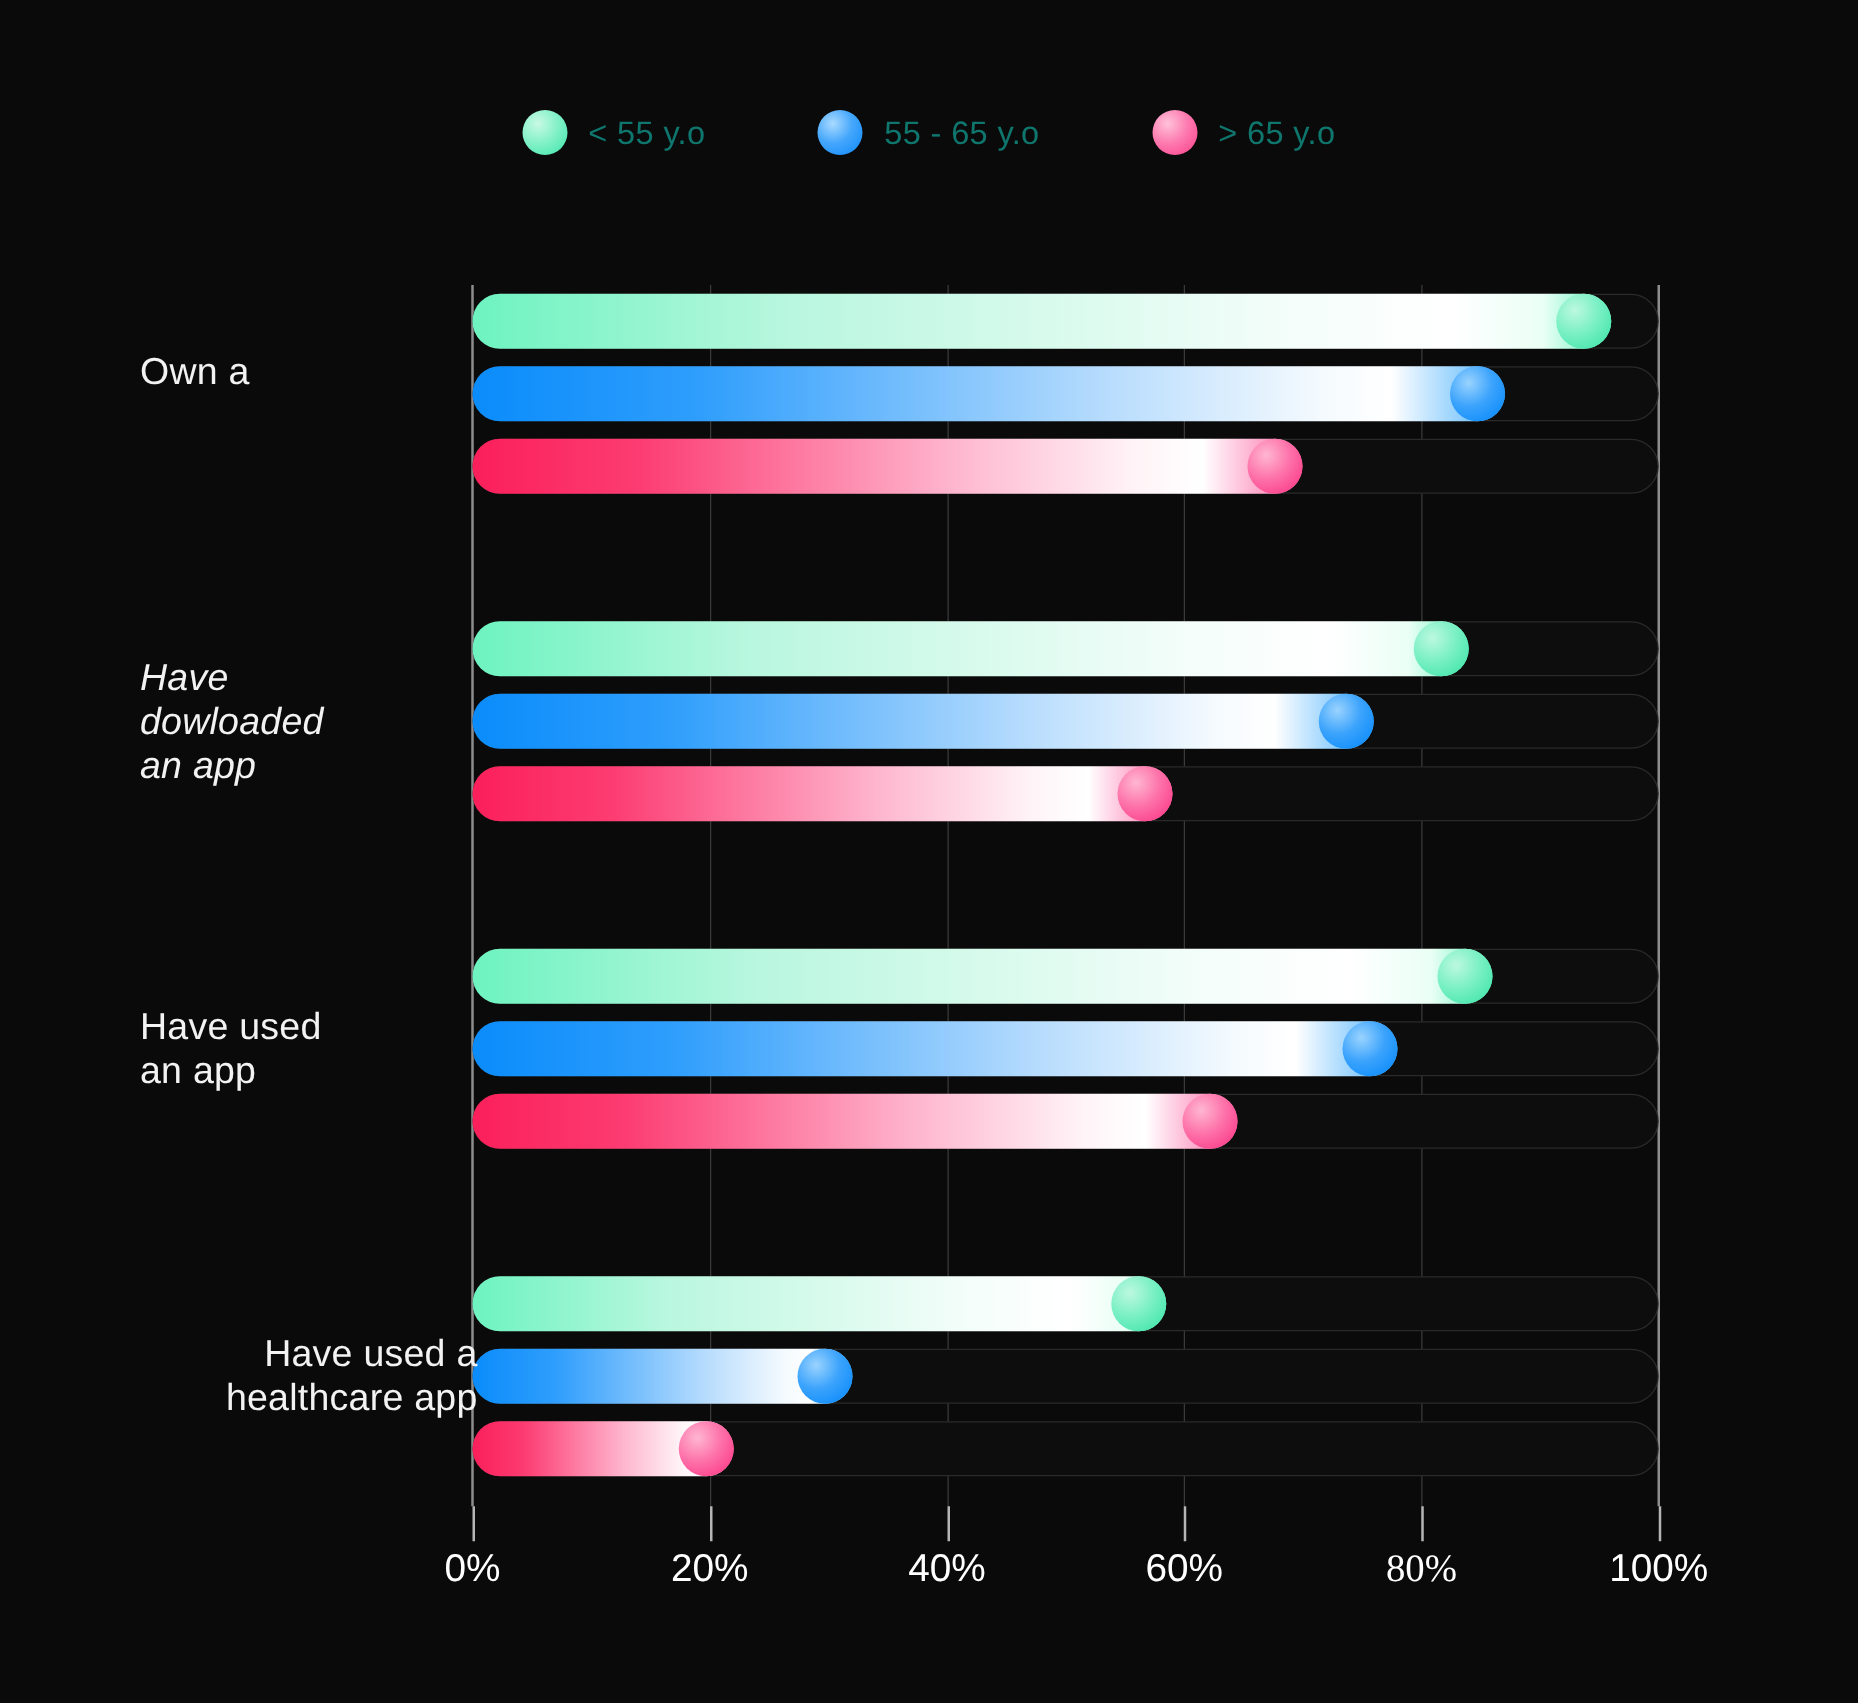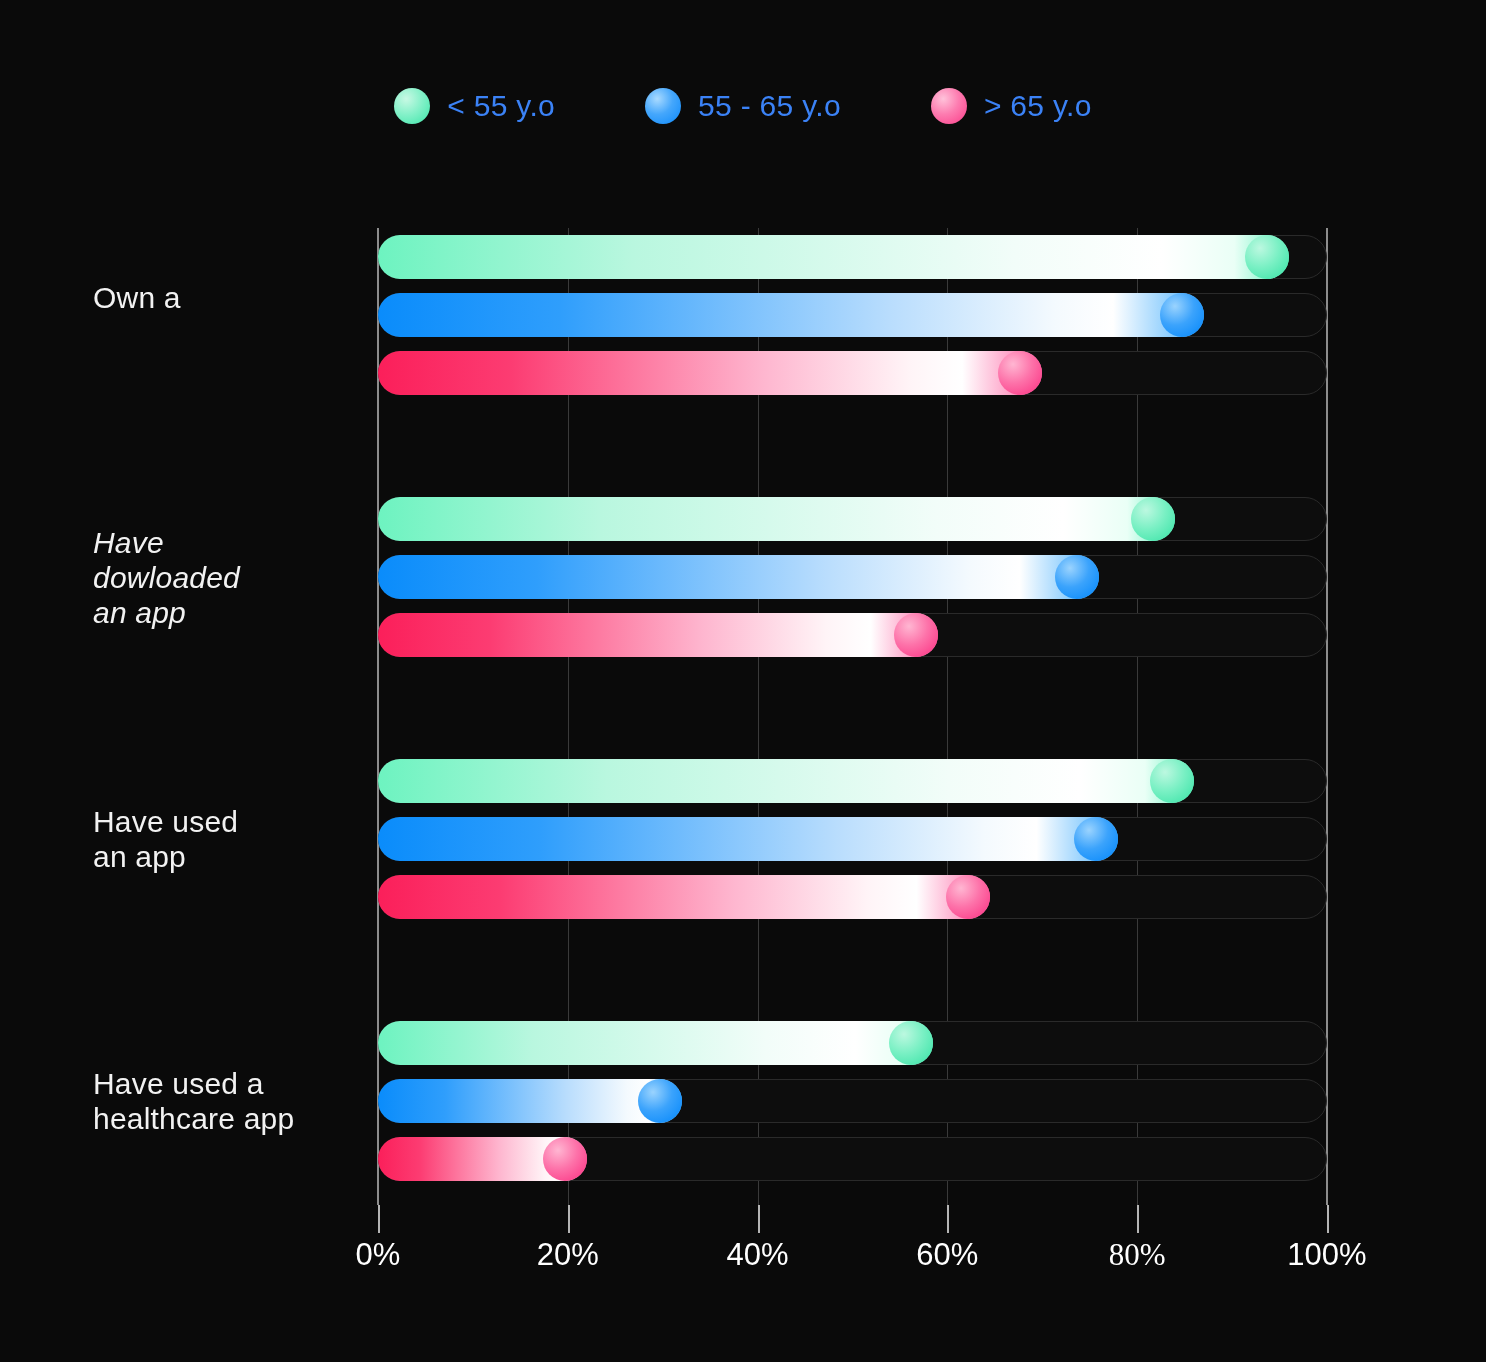--- a/index.html
+++ b/index.html
@@ -33,23 +33,23 @@
     gap: 17px;
   }
   .legend-dot {
     width: 36px;
     height: 36px;
     border-radius: 50%;
     display: block;
     flex: 0 0 auto;
   }
   .legend-label {
-    font-size: 30px;
+    font-size: 26px;
     letter-spacing: 0.3px;
-    color: #3b82f6;
+    color: #0f766e;
     white-space: nowrap;
   }
 
   
   #chart {
     position: absolute;
     left: 0;
     top: 0;
     width: 1486px;
     height: 1362px;
@@ -124,21 +124,21 @@
     height: 44px;
     border-radius: 50%;
   }
   .bar-cap.green { background: radial-gradient(circle at 34% 30%, #bcf8e0 0%, #7af0c4 45%, #34e2a4 100%); }
   .bar-cap.blue  { background: radial-gradient(circle at 34% 30%, #9ad3fe 0%, #3ba3fc 45%, #0085fb 100%); }
   .bar-cap.pink  { background: radial-gradient(circle at 34% 30%, #ffb6d2 0%, #fd72a9 45%, #fb2d80 100%); }
 
   
   .cat-label {
     position: absolute;
-    left: 93px;
+    left: 112px;
     width: 270px;
     font-size: 30px;
     line-height: 35px;
     color: #f2f2f2;
     letter-spacing: 0.2px;
   }
 
   
   #xaxis {
     position: absolute;
@@ -280,17 +280,17 @@
     </div>
     <div class="cat-label" style="top: 524.5px; font-style: italic;">
       <div>Have</div>
       <div>dowloaded</div>
       <div>an app</div>
     </div>
     <div class="cat-label" style="top: 804px;">
       <div>Have used</div>
       <div>an app</div>
     </div>
-    <div class="cat-label" style="top: 1066px;">
+    <div class="cat-label" style="top: 1066px; text-align: right;">
       <div>Have used a</div>
       <div>healthcare app</div>
     </div>
   </div>
 
 </body></html>

